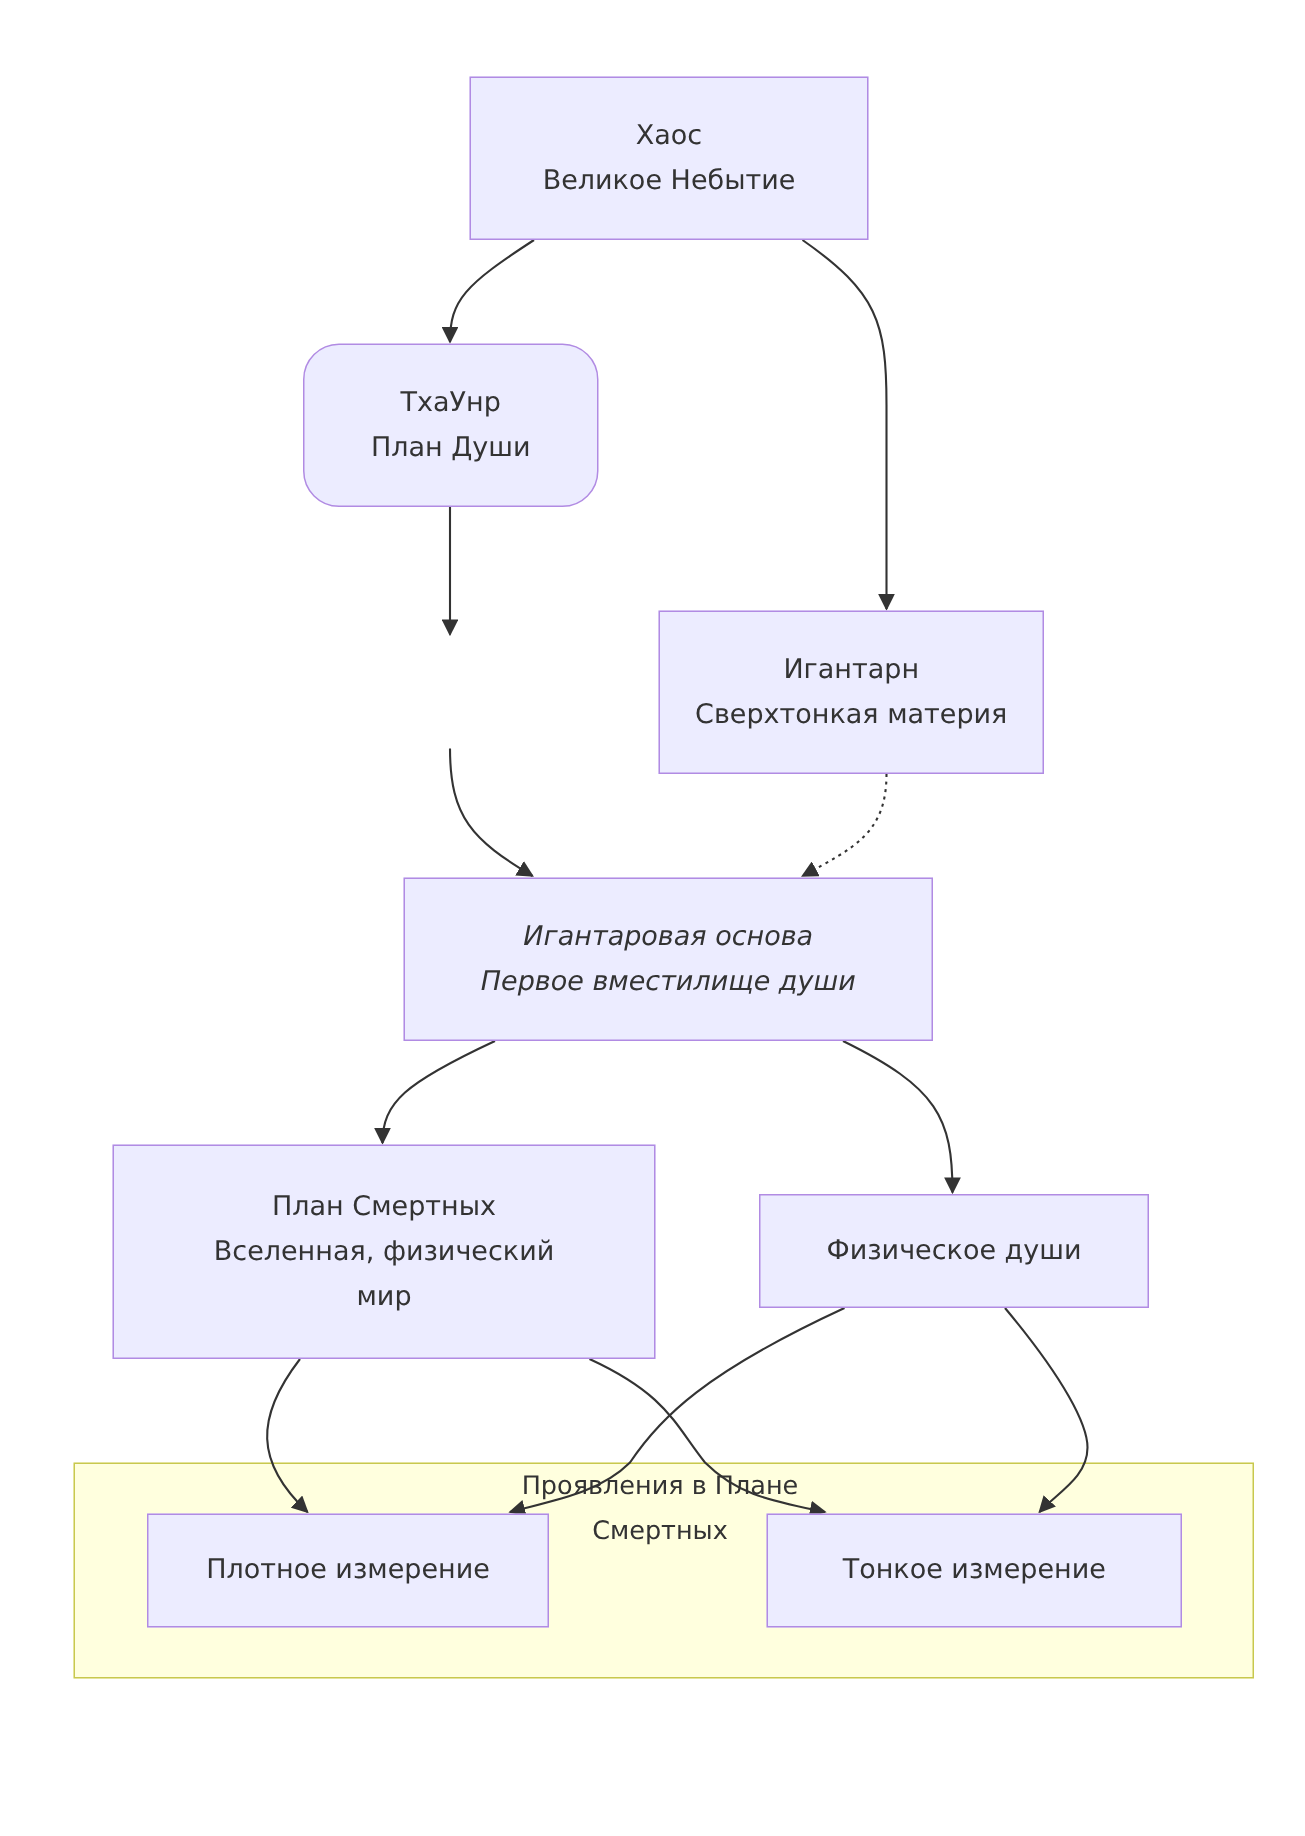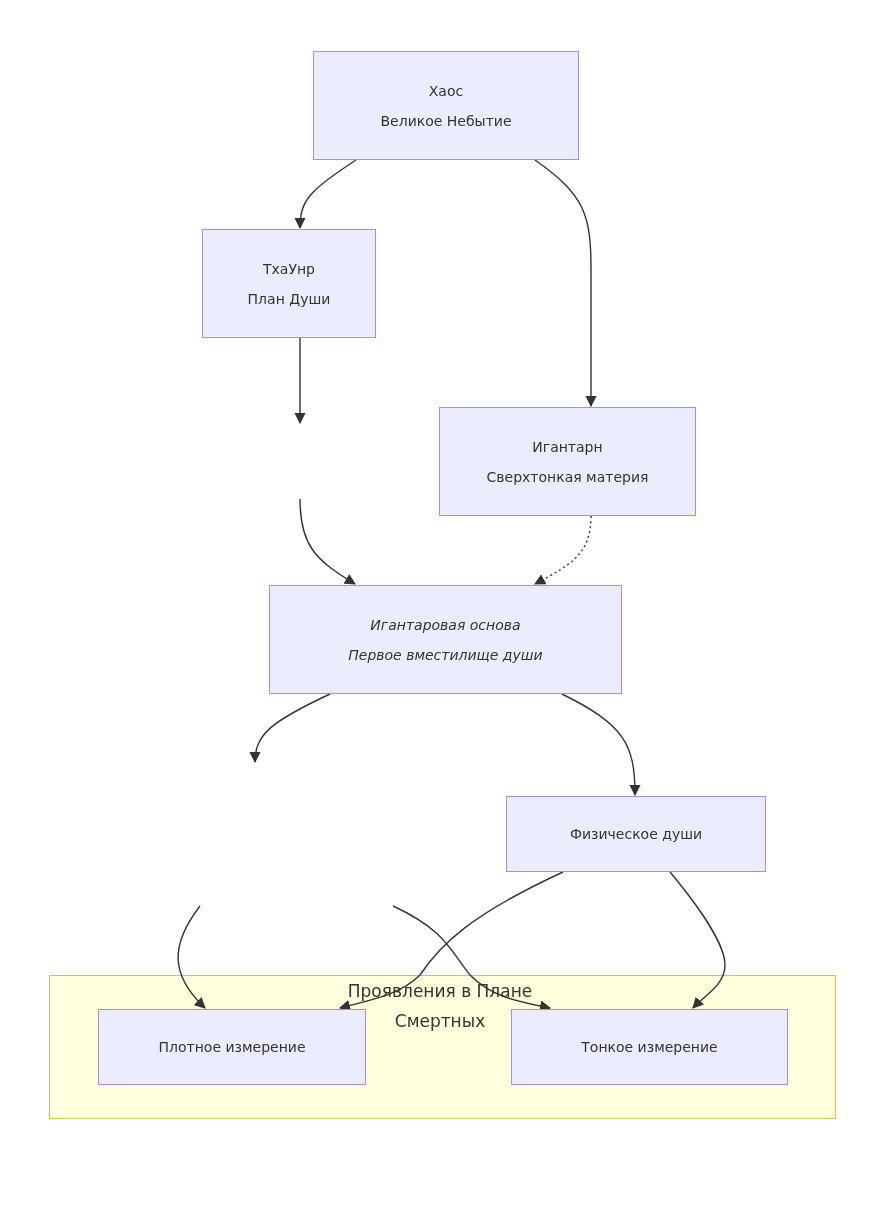--- a/index.html
+++ b/index.html
@@ -3,21 +3,21 @@
 <meta charset="utf-8">
 <style>
   html, body { margin: 0; padding: 0; background: #ffffff; }
   body { width: 870px; height: 1224px; position: relative; overflow: hidden;
          font-family: "DejaVu Sans", sans-serif; }
   #canvas { position: absolute; left: 0; top: 0; width: 870px; height: 1224px; }
   .cluster { position: absolute; background: #ffffde; border: 1px solid #c8c84e; box-sizing: border-box; }
   .cluster-label { position: absolute; font-size: 17px; color: #333; text-align: center; line-height: 30px; }
   .node { position: absolute; background: #ececff; border: 1.5px solid #b18be3; box-sizing: border-box;
           display: flex; align-items: center; justify-content: center; text-align: center;
-          color: #333; font-size: 14px; line-height: 30px; cursor: pointer; }
+          color: #333; font-size: 18px; line-height: 30px; cursor: pointer; }
   .node .lbl { white-space: pre-line; }
   svg.edges { position: absolute; left: 0; top: 0; pointer-events: none; }
 </style>
 </head>
 <body>
 
 <div id="canvas">
   <div class="cluster" style="left:49px; top:975px; width:787px; height:144px;"></div>
   <div class="cluster-label" style="left:300px; top:976px; width:280px;">
     <span class="lbl" style="white-space:pre-line;">Проявления в Плане
@@ -40,31 +40,36 @@
       <path d="M200,906 C170,945 170,975 205,1008" fill="none" stroke="#333333" stroke-width="1.4" marker-end="url(#arrow)"></path>
       <path d="M393,906 C445,930 450,950 470,975 C490,995 510,1000 550,1008" fill="none" stroke="#333333" stroke-width="1.4" marker-end="url(#arrow)"></path>
       <path d="M563,872 C470,915 440,945 420,975 C400,995 370,1000 340,1008" fill="none" stroke="#333333" stroke-width="1.4" marker-end="url(#arrow)"></path>
       <path d="M670,872 C710,920 725,950 725,965 C725,985 705,995 693,1008" fill="none" stroke="#333333" stroke-width="1.4" marker-end="url(#arrow)"></path>
     </svg>
 
   <div class="node" style="left:313px; top:51px; width:266px; height:109px;">
     <span class="lbl">Хаос
 Великое Небытие</span>
   </div>
-  <div class="node" style="left:202px; top:229px; width:174px; height:109px;">
+  <div class="node" style="left:202px; top:229px; width:197px; height:109px;border-radius:24px;">
     <span class="lbl">ТхаУнр
 План Души</span>
   </div>
   <div class="node" style="left:439px; top:407px; width:257px; height:109px;">
     <span class="lbl">Игантарн
 Сверхтонкая материя</span>
   </div>
   <div class="node" style="left:269px; top:585px; width:353px; height:109px;font-style:italic;">
     <span class="lbl">Игантаровая основа
 Первое вместилище души</span>
+  </div>
+  <div class="node" style="left:75px; top:763px; width:362px; height:143px;">
+    <span class="lbl">План Смертных
+Вселенная, физический
+мир</span>
   </div>
   <div class="node" style="left:506px; top:796px; width:260px; height:76px;">
     <span class="lbl">Физическое души</span>
   </div>
   <div class="node" style="left:98px; top:1009px; width:268px; height:76px;">
     <span class="lbl">Плотное измерение</span>
   </div>
   <div class="node" style="left:511px; top:1009px; width:277px; height:76px;">
     <span class="lbl">Тонкое измерение</span>
   </div>

